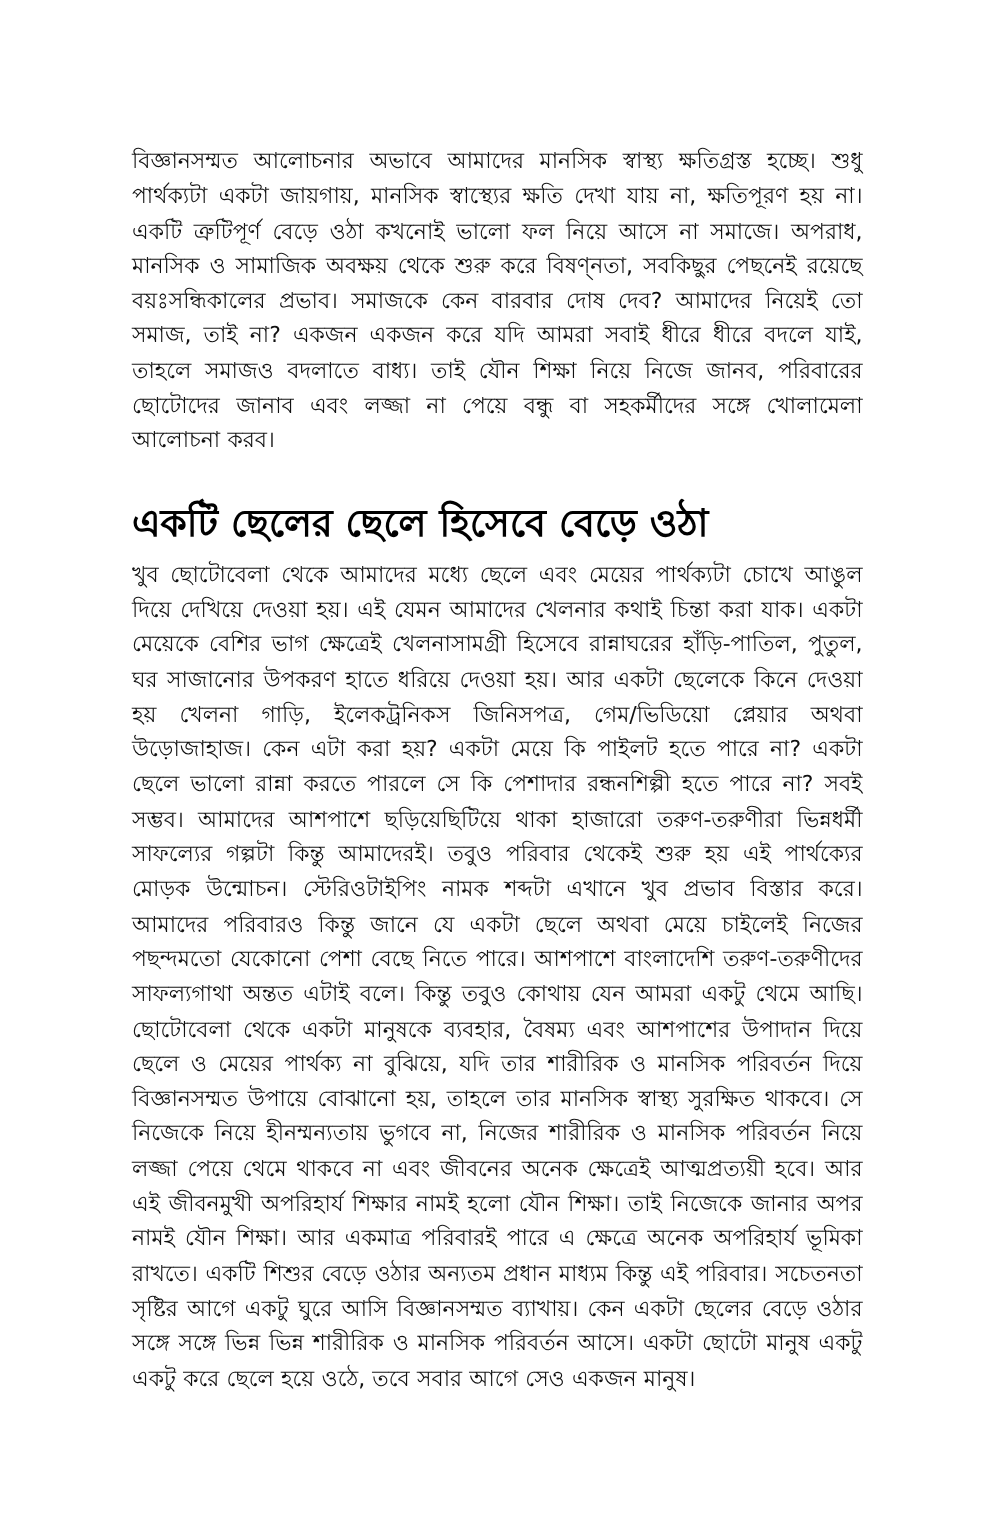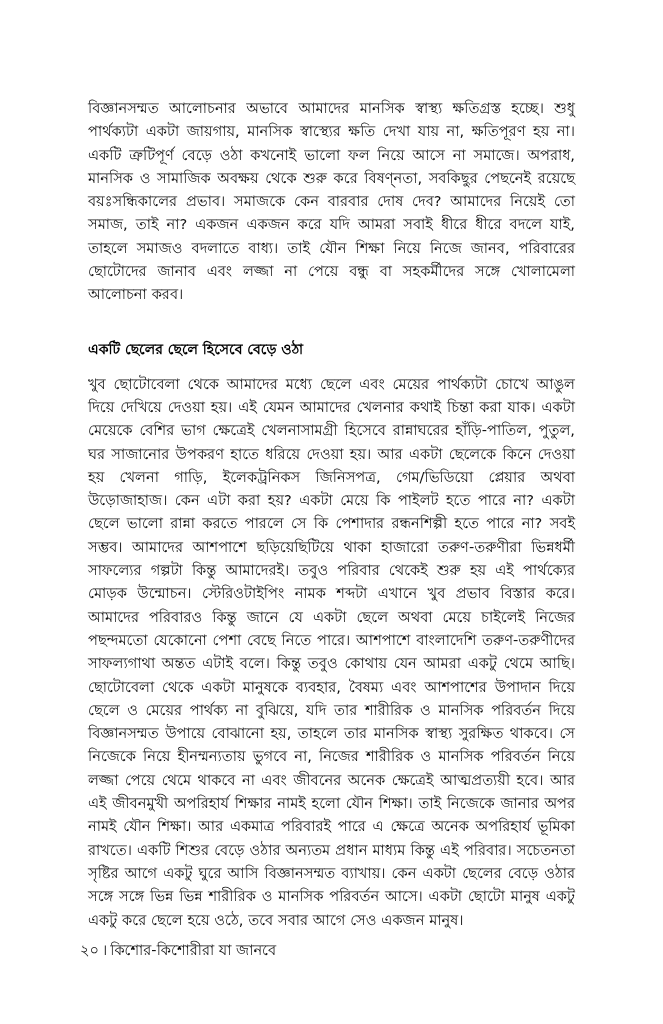--- a/index.html
+++ b/index.html
@@ -34,21 +34,21 @@
     line-height: 23.3px;
     letter-spacing: 0px;
     word-spacing: 0.2px;
     color: #111111;
     font-family: "DejaVu Sans", "Liberation Sans", sans-serif;
   }
   .para + .section-heading {
     margin-top: 31px;
   }
   .section-heading {
-    font-size: 14px;
+    font-size: 25px;
     line-height: 24px;
     font-weight: bold;
     text-align: left;
     color: #000000;
     margin: 0 0 11px 0;
     font-family: "DejaVu Sans", "Liberation Sans", sans-serif;
   }
   .footer {
     position: absolute;
     left: 80px;
@@ -79,17 +79,14 @@
   <div class="content">
 
     <p class="para">বিজ্ঞানসম্মত আলোচনার অভাবে আমাদের মানসিক স্বাস্থ্য ক্ষতিগ্রস্ত হচ্ছে। শুধু পার্থক্যটা একটা জায়গায়, মানসিক স্বাস্থ্যের ক্ষতি দেখা যায় না, ক্ষতিপূরণ হয় না। একটি ত্রুটিপূর্ণ বেড়ে ওঠা কখনোই ভালো ফল নিয়ে আসে না সমাজে। অপরাধ, মানসিক ও সামাজিক অবক্ষয় থেকে শুরু করে বিষণ্নতা, সবকিছুর পেছনেই রয়েছে বয়ঃসন্ধিকালের প্রভাব। সমাজকে কেন বারবার দোষ দেব? আমাদের নিয়েই তো সমাজ, তাই না? একজন একজন করে যদি আমরা সবাই ধীরে ধীরে বদলে যাই, তাহলে সমাজও বদলাতে বাধ্য। তাই যৌন শিক্ষা নিয়ে নিজে জানব, পরিবারের ছোটোদের জানাব এবং লজ্জা না পেয়ে বন্ধু বা সহকর্মীদের সঙ্গে খোলামেলা আলোচনা করব।</p>
 
     <h2 class="section-heading">একটি ছেলের ছেলে হিসেবে বেড়ে ওঠা</h2>
 
     <p class="para">খুব ছোটোবেলা থেকে আমাদের মধ্যে ছেলে এবং মেয়ের পার্থক্যটা চোখে আঙুল দিয়ে দেখিয়ে দেওয়া হয়। এই যেমন আমাদের খেলনার কথাই চিন্তা করা যাক। একটা মেয়েকে বেশির ভাগ ক্ষেত্রেই খেলনাসামগ্রী হিসেবে রান্নাঘরের হাঁড়ি-পাতিল, পুতুল, ঘর সাজানোর উপকরণ হাতে ধরিয়ে দেওয়া হয়। আর একটা ছেলেকে কিনে দেওয়া হয় খেলনা গাড়ি, ইলেকট্রনিকস জিনিসপত্র, গেম/ভিডিয়ো প্লেয়ার অথবা উড়োজাহাজ। কেন এটা করা হয়? একটা মেয়ে কি পাইলট হতে পারে না? একটা ছেলে ভালো রান্না করতে পারলে সে কি পেশাদার রন্ধনশিল্পী হতে পারে না? সবই সম্ভব। আমাদের আশপাশে ছড়িয়েছিটিয়ে থাকা হাজারো তরুণ-তরুণীরা ভিন্নধর্মী সাফল্যের গল্পটা কিন্তু আমাদেরই। তবুও পরিবার থেকেই শুরু হয় এই পার্থক্যের মোড়ক উন্মোচন। স্টেরিওটাইপিং নামক শব্দটা এখানে খুব প্রভাব বিস্তার করে। আমাদের পরিবারও কিন্তু জানে যে একটা ছেলে অথবা মেয়ে চাইলেই নিজের পছন্দমতো যেকোনো পেশা বেছে নিতে পারে। আশপাশে বাংলাদেশি তরুণ-তরুণীদের সাফল্যগাথা অন্তত এটাই বলে। কিন্তু তবুও কোথায় যেন আমরা একটু থেমে আছি। ছোটোবেলা থেকে একটা মানুষকে ব্যবহার, বৈষম্য এবং আশপাশের উপাদান দিয়ে ছেলে ও মেয়ের পার্থক্য না বুঝিয়ে, যদি তার শারীরিক ও মানসিক পরিবর্তন দিয়ে বিজ্ঞানসম্মত উপায়ে বোঝানো হয়, তাহলে তার মানসিক স্বাস্থ্য সুরক্ষিত থাকবে। সে নিজেকে নিয়ে হীনম্মন্যতায় ভুগবে না, নিজের শারীরিক ও মানসিক পরিবর্তন নিয়ে লজ্জা পেয়ে থেমে থাকবে না এবং জীবনের অনেক ক্ষেত্রেই আত্মপ্রত্যয়ী হবে। আর এই জীবনমুখী অপরিহার্য শিক্ষার নামই হলো যৌন শিক্ষা। তাই নিজেকে জানার অপর নামই যৌন শিক্ষা। আর একমাত্র পরিবারই পারে এ ক্ষেত্রে অনেক অপরিহার্য ভূমিকা রাখতে। একটি শিশুর বেড়ে ওঠার অন্যতম প্রধান মাধ্যম কিন্তু এই পরিবার। সচেতনতা সৃষ্টির আগে একটু ঘুরে আসি বিজ্ঞানসম্মত ব্যাখায়। কেন একটা ছেলের বেড়ে ওঠার সঙ্গে সঙ্গে ভিন্ন ভিন্ন শারীরিক ও মানসিক পরিবর্তন আসে। একটা ছোটো মানুষ একটু একটু করে ছেলে হয়ে ওঠে, তবে সবার আগে সেও একজন মানুষ।</p>
 
   </div>
 
-  <div class="footer">
-    <span class="page-num">২০</span><span class="sep">।</span><span class="book-title">কিশোর-কিশোরীরা যা জানবে</span>
-  </div>
 
 </div>
 
 </body></html>

